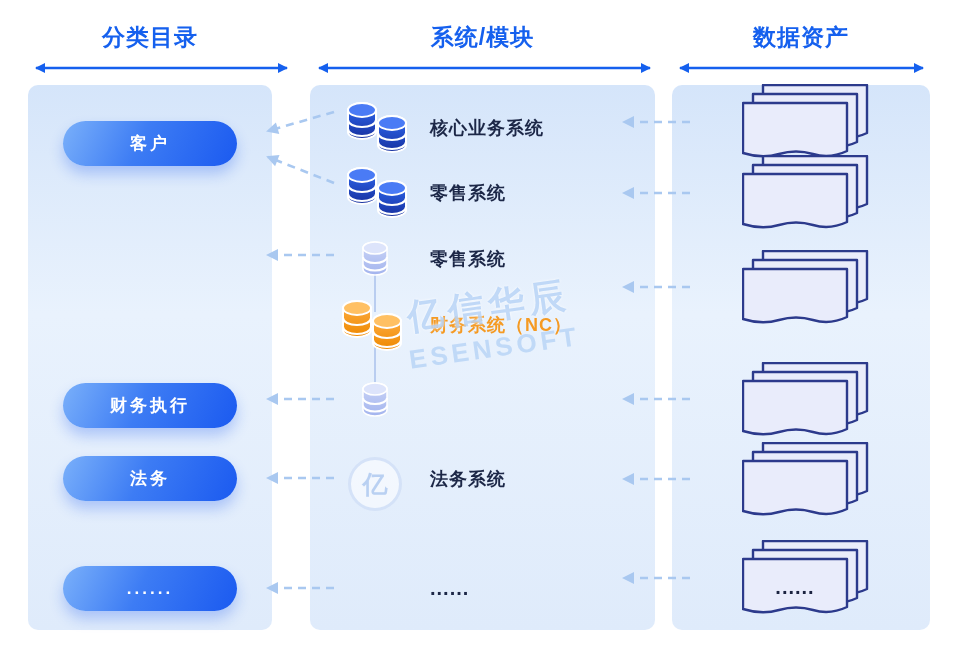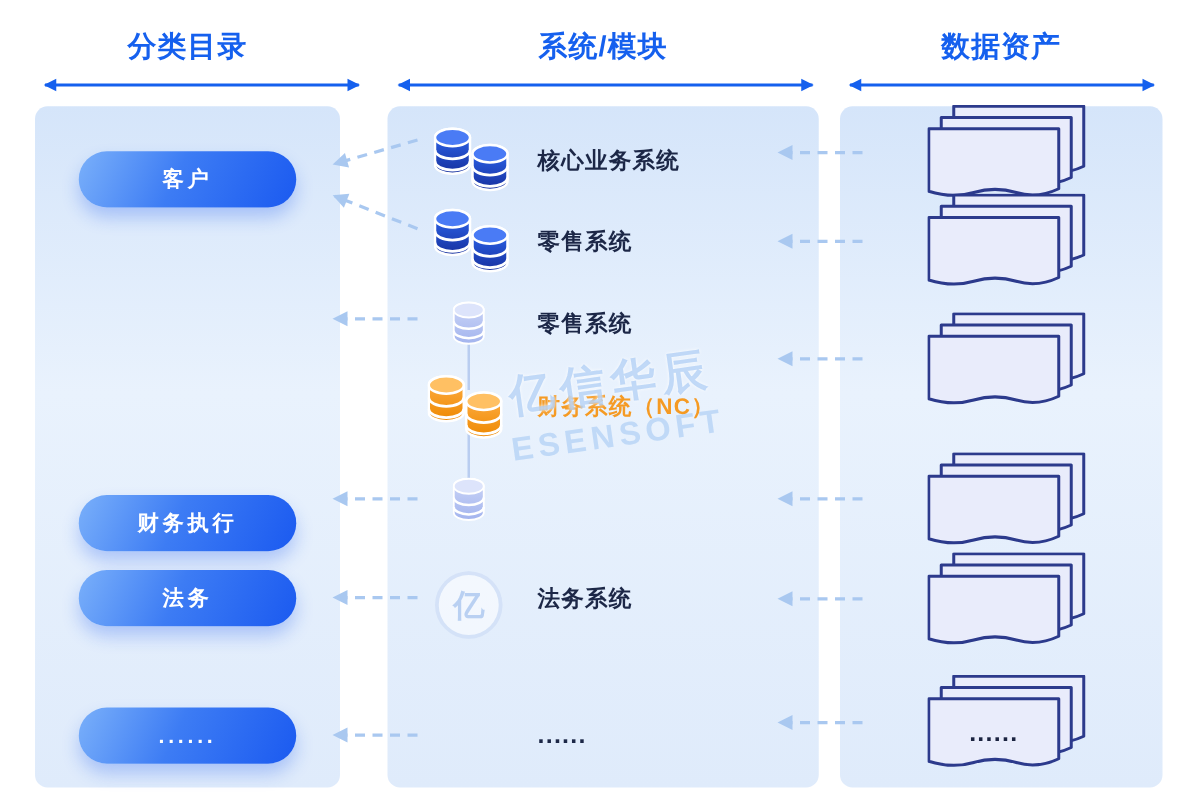--- a/index.html
+++ b/index.html
@@ -114,21 +114,21 @@
       <line x1="690" y1="287" x2="624" y2="287" marker-end="url(#mDash)"></line>
       <line x1="690" y1="399" x2="624" y2="399" marker-end="url(#mDash)"></line>
       <line x1="690" y1="479" x2="624" y2="479" marker-end="url(#mDash)"></line>
       <line x1="690" y1="578" x2="624" y2="578" marker-end="url(#mDash)"></line>
     </g>
   </svg>
 
   <div class="pill" style="top:121px">
       <span>客户</span>
     </div>
-  <div class="pill" style="top:396px">
+  <div class="pill" style="top:383px">
       <span>财务执行</span>
     </div>
   <div class="pill" style="top:456px">
       <span>法务</span>
     </div>
   <div class="pill" style="top:566px">
       <span>......</span>
     </div>
 
   <div class="sys-icon" style="left:347px;top:101px">

